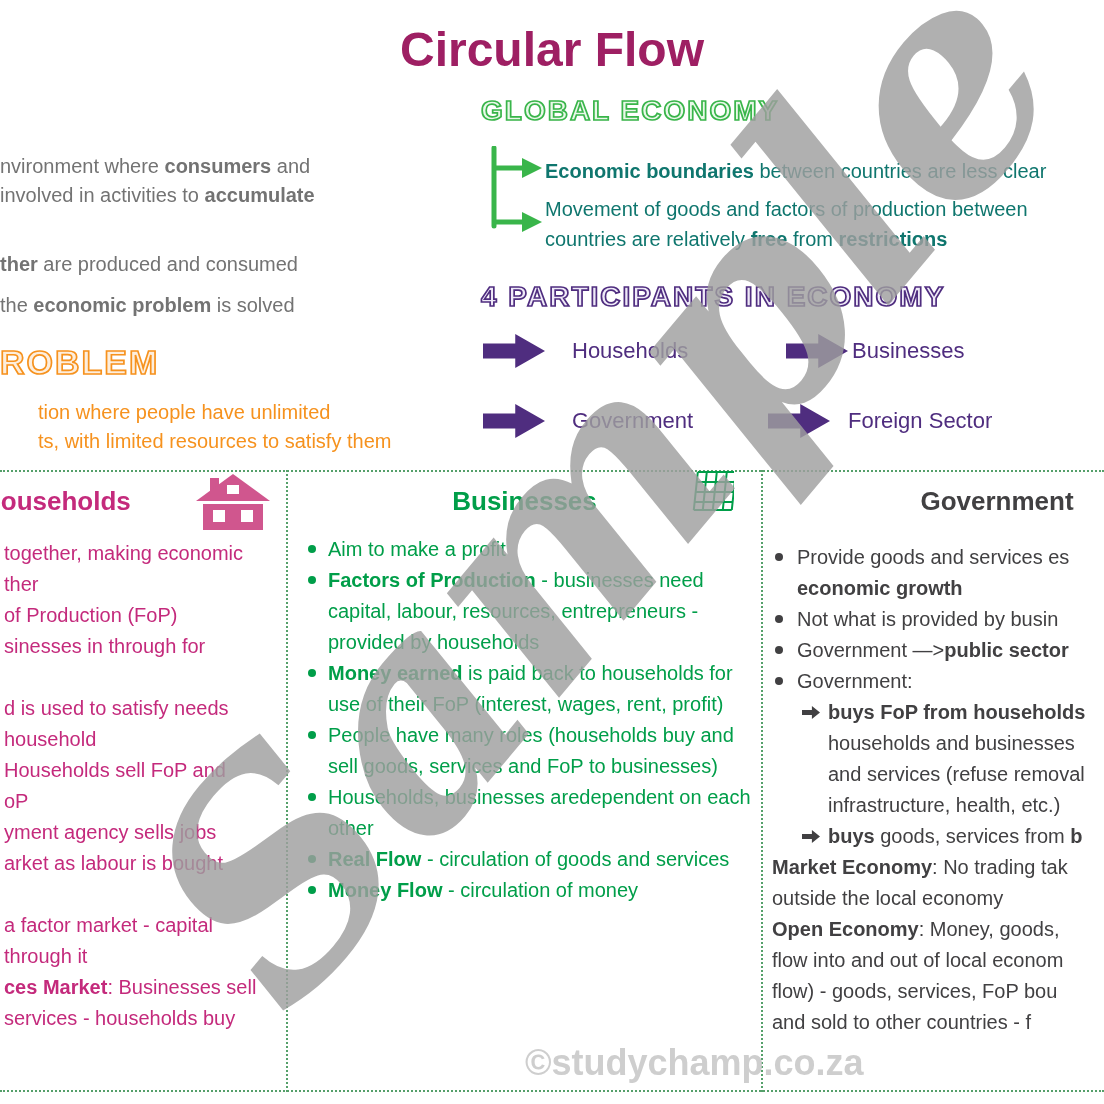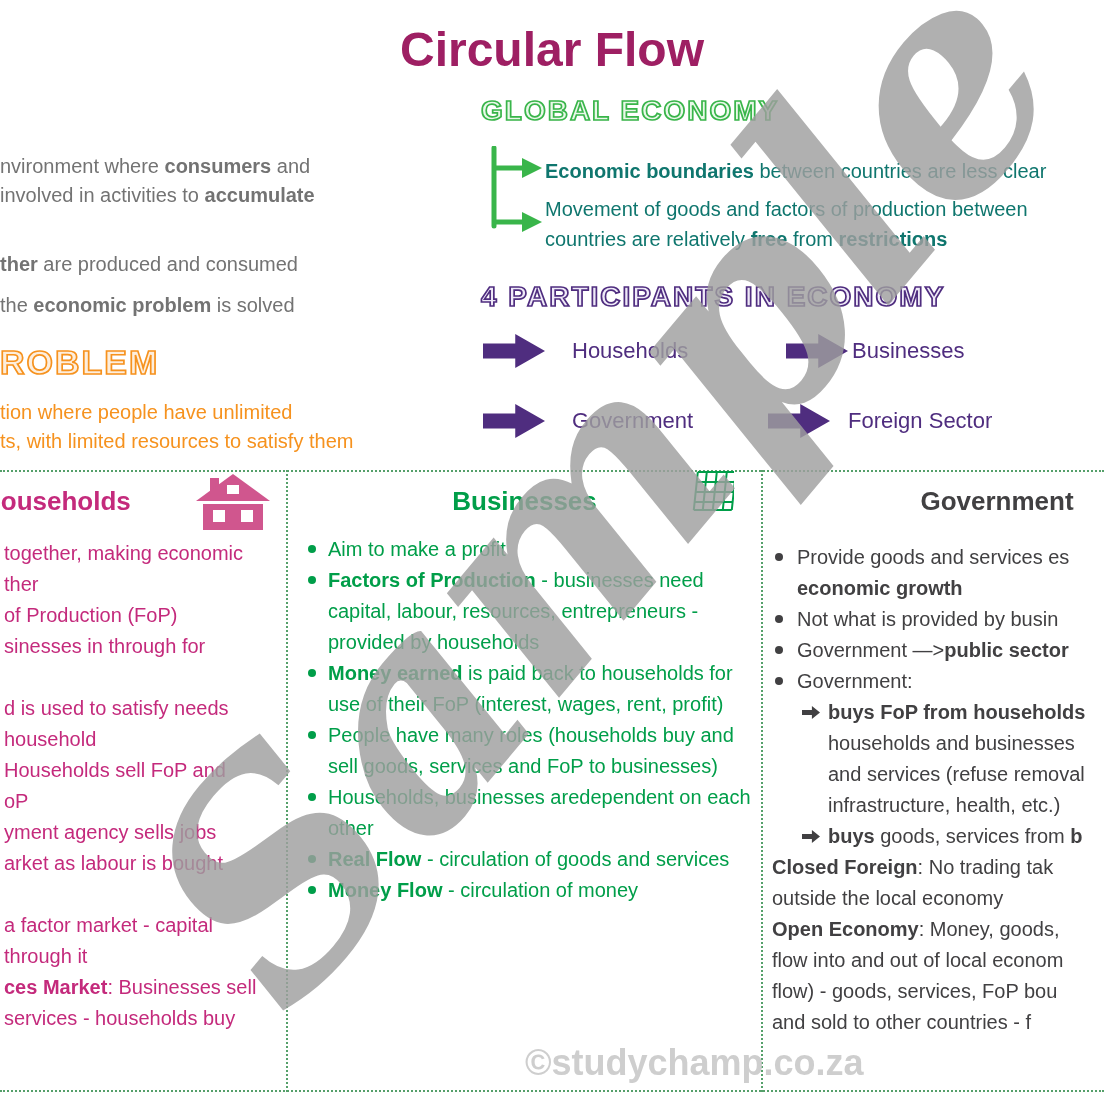--- a/index.html
+++ b/index.html
@@ -5,21 +5,21 @@
   * { margin:0; padding:0; box-sizing:border-box; }
   html,body { background:#ffffff; }
   body { font-family:"Liberation Sans", sans-serif; }
   .page { position:relative; width:1104px; height:1104px; background:#fff; overflow:hidden; }
 
   .title { position:absolute; top:22px; left:0; width:100%; text-align:center;
            font-size:48px; font-weight:bold; color:#9e1f63; }
 
   
   .iline { position:absolute; left:0; font-size:20px; color:#737373; white-space:nowrap;text-align:center; }
-  .oline { position:absolute; left:0; font-size:20px; color:#f6921e; white-space:nowrap; }
+  .oline { position:absolute; left:0; font-size:20px; color:#f6921e; white-space:nowrap;padding-left:38px; }
 
   .decor { position:absolute; font-weight:800; letter-spacing:2px; white-space:nowrap; }
   .decor.green  { font-size:28px; color:#39b54a; -webkit-text-fill-color:#e9f8e9; -webkit-text-stroke:1.7px #39b54a; }
   .decor.purple { font-size:28px; color:#15803d; -webkit-text-fill-color:#efeaf8; -webkit-text-stroke:1.7px #4f2d7f; }
   .decor.orange { font-size:34px; color:#4d7c0f; -webkit-text-fill-color:#fdeedd; -webkit-text-stroke:1.7px #f6921e; }
 
   .gpoint { position:absolute; font-size:20px; color:#0f766e; line-height:30px; }
   .p1 { left:545px; top:156px; width:550px; }
   .p2 { left:545px; top:194px; width:525px; }
 
@@ -187,21 +187,21 @@
         <span class="sub-arrow"></span>
         <span><span class="b">buys FoP from households</span></span>
       </div>
     <div class="gsc"><span>households and businesses</span></div>
     <div class="gsc"><span>and services (refuse removal</span></div>
     <div class="gsc"><span>infrastructure, health, etc.)</span></div>
     <div class="gs">
         <span class="sub-arrow"></span>
         <span><span class="b">buys</span><span> goods, services from </span><span class="b">b</span></span>
       </div>
-    <div class="gp"><span class="b">Closed Foreign</span><span>: No trading tak</span></div>
+    <div class="gp"><span class="b">Market Economy</span><span>: No trading tak</span></div>
     <div class="gp"><span>outside the local economy</span></div>
     <div class="gp"><span class="b">Open Economy</span><span>: Money, goods,</span></div>
     <div class="gp"><span>flow into and out of local econom</span></div>
     <div class="gp"><span>flow) - goods, services, FoP bou</span></div>
     <div class="gp"><span>and sold to other countries - f</span></div>
   </div>
 
   <div class="sitecredit">©studychamp.co.za</div>
   <div class="sample">Sample</div>
 

